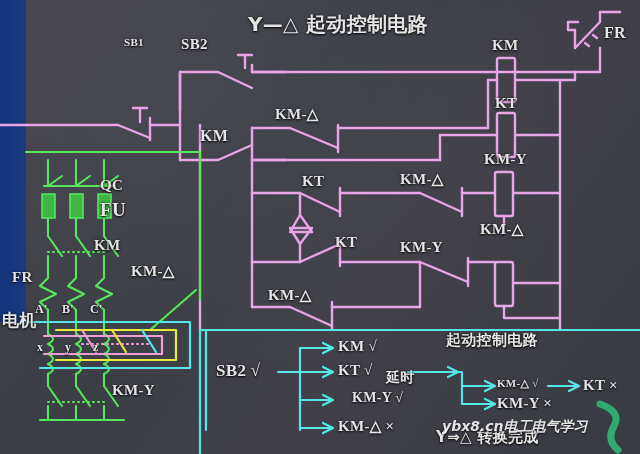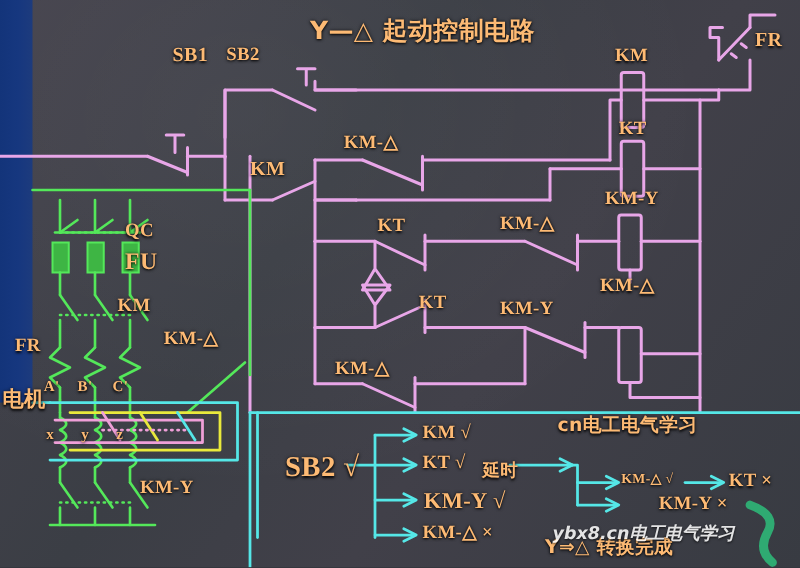--- a/index.html
+++ b/index.html
@@ -9,21 +9,21 @@
     font-family:"Liberation Serif", serif;
   }
   
   #bg{position:absolute;inset:0;
       background:
         radial-gradient(ellipse at 30% 20%, rgba(255,255,255,.045), rgba(0,0,0,0) 60%),
         linear-gradient(125deg,#45434d 0%,#3b3e45 38%,#414049 62%,#383b42 100%);
   }
   #leftband{position:absolute;left:0;top:0;width:26px;height:322px;
      background:linear-gradient(90deg,#13347a 0%,#16377f 55%,#1d3b7d 100%);}
-  .lbl{position:absolute;color:#fdba74;font-weight:700;
+  .lbl{position:absolute;color:#e5e5e5;font-weight:700;
        text-shadow:0 1px 2px rgba(0,0,0,.85),0 0 3px rgba(0,0,0,.6);
        white-space:nowrap;letter-spacing:.3px;line-height:1;}
   .cn{font-family:"DejaVu Sans", sans-serif;font-weight:700;}
   svg{position:absolute;left:0;top:0;}
   .pk{stroke:#e8a6e8;fill:none;stroke-width:2.4;stroke-linecap:round;stroke-linejoin:round;}
   .gr{stroke:#54e85a;fill:none;stroke-width:2.1;stroke-linecap:round;stroke-linejoin:round;}
   .gr-f{fill:#3eb544;stroke:#54e85a;stroke-width:1.6;}
   .cy{stroke:#55e7e7;fill:none;stroke-width:2.2;stroke-linecap:round;stroke-linejoin:round;}
   .yl{stroke:#e9e93c;fill:none;stroke-width:2.2;stroke-linecap:round;stroke-linejoin:round;}
   .pkw{stroke:#ef9fd8;fill:none;stroke-width:2.2;stroke-linecap:round;stroke-linejoin:round;}
@@ -209,21 +209,21 @@
     <path class="cy" d="M462,404 L492,404"></path>
     <path class="cy" d="M485,399 L495,404 L485,409"></path>
     <path class="cy" d="M458,372 L462,372 L462,386"></path>
 
     <path class="cy" d="M548,386 L576,386"></path>
     <path class="cy" d="M569,381 L579,386 L569,391"></path>
   </svg>
 
   <div class="lbl cn" style="left:248px;top:14px;font-size:20px;">Y—△ 起动控制电路</div>
 
-  <div class="lbl" style="left:138px;top:37px;font-size:16px;">SB1</div>
+  <div class="lbl" style="left:124px;top:37px;font-size:11px;">SB1</div>
   <div class="lbl" style="left:181px;top:37px;font-size:15px;text-align:right;">SB2</div>
   <div class="lbl" style="left:604px;top:25px;font-size:16px;">FR</div>
   <div class="lbl" style="left:200px;top:128px;font-size:16px;">KM</div>
   <div class="lbl" style="left:275px;top:107px;font-size:15px;">KM-△</div>
   <div class="lbl" style="left:302px;top:174px;font-size:15px;">KT</div>
   <div class="lbl" style="left:335px;top:235px;font-size:15px;">KT</div>
   <div class="lbl" style="left:400px;top:172px;font-size:15px;">KM-△</div>
   <div class="lbl" style="left:400px;top:240px;font-size:15px;">KM-Y</div>
   <div class="lbl" style="left:268px;top:288px;font-size:15px;">KM-△</div>
   <div class="lbl" style="left:492px;top:38px;font-size:15px;">KM</div>
@@ -238,29 +238,29 @@
   <div class="lbl cn" style="left:2px;top:312px;font-size:17px;">电机</div>
   <div class="lbl" style="left:131px;top:264px;font-size:15px;">KM-△</div>
   <div class="lbl" style="left:112px;top:383px;font-size:15px;">KM-Y</div>
   <div class="lbl" style="left:35px;top:303px;font-size:12px;">A'</div>
   <div class="lbl" style="left:62px;top:303px;font-size:12px;">B'</div>
   <div class="lbl" style="left:90px;top:303px;font-size:12px;">C'</div>
   <div class="lbl" style="left:37px;top:341px;font-size:12px;">x</div>
   <div class="lbl" style="left:65px;top:341px;font-size:12px;">y</div>
   <div class="lbl" style="left:93px;top:341px;font-size:12px;">z</div>
 
-  <div class="lbl cn" style="left:446px;top:333px;font-size:15px;">cn电工电气学习</div>
-  <div class="lbl" style="left:228px;top:362px;font-size:23px;">SB2 √</div>
+  <div class="lbl cn" style="left:446px;top:333px;font-size:15px;">起动控制电路</div>
+  <div class="lbl" style="left:216px;top:362px;font-size:17px;">SB2 √</div>
   <div class="lbl" style="left:338px;top:339px;font-size:15px;">KM √</div>
   <div class="lbl" style="left:338px;top:363px;font-size:15px;">KT √</div>
-  <div class="lbl" style="left:339px;top:391px;font-size:18px;">KM-Y √</div>
+  <div class="lbl" style="left:352px;top:391px;font-size:14px;">KM-Y √</div>
   <div class="lbl" style="left:338px;top:419px;font-size:15px;">KM-△ ×</div>
   <div class="lbl cn" style="left:386px;top:370px;font-size:14px;">延时</div>
   <div class="lbl" style="left:497px;top:378px;font-size:11px;">KM-△ √</div>
-  <div class="lbl" style="left:497px;top:396px;font-size:15px;margin-left:30px;">KM-Y ×</div>
+  <div class="lbl" style="left:497px;top:396px;font-size:15px;">KM-Y ×</div>
   <div class="lbl" style="left:583px;top:378px;font-size:15px;">KT ×</div>
   <div class="lbl cn" style="left:436px;top:430px;font-size:15px;">Y⇒△ 转换完成</div>
 
   <div class="wm" style="left:442px;top:418px;font-size:14px;font-style:italic;">ybx8.cn电工电气学习</div>
   <svg width="60" height="60" style="left:588px;top:398px;">
     <path d="M12,6 q22,8 14,22 q-8,14 4,24" stroke="#2faa72" stroke-width="7" fill="none" stroke-linecap="round"></path>
   </svg>
 </div>
 
 </body></html>

